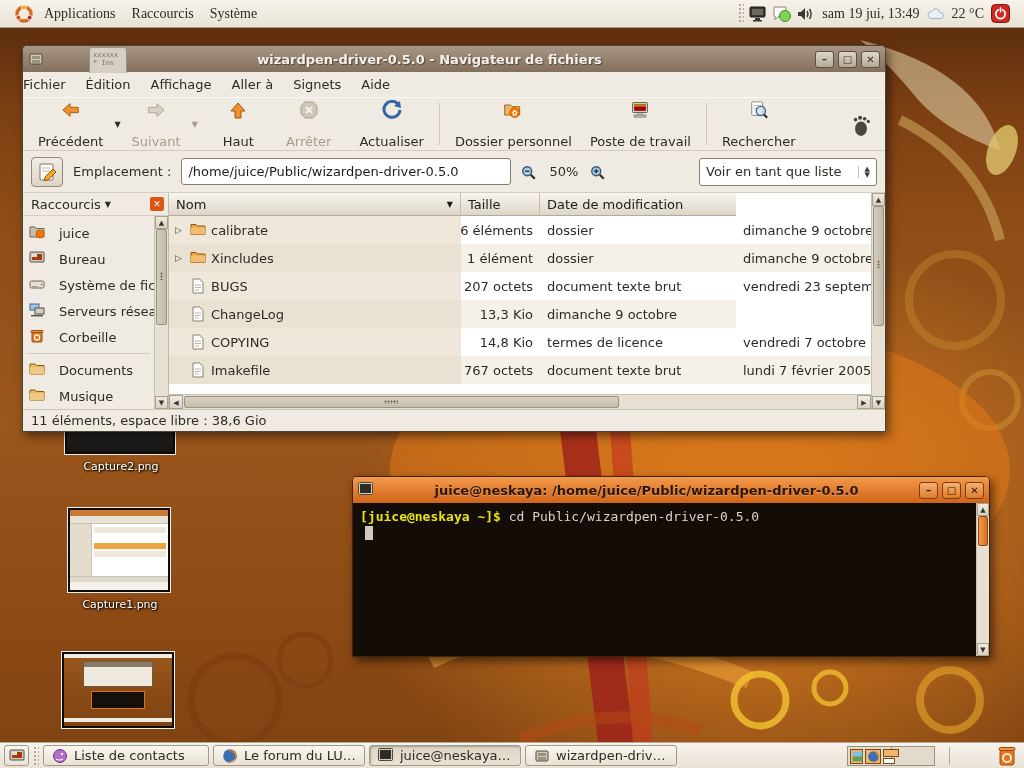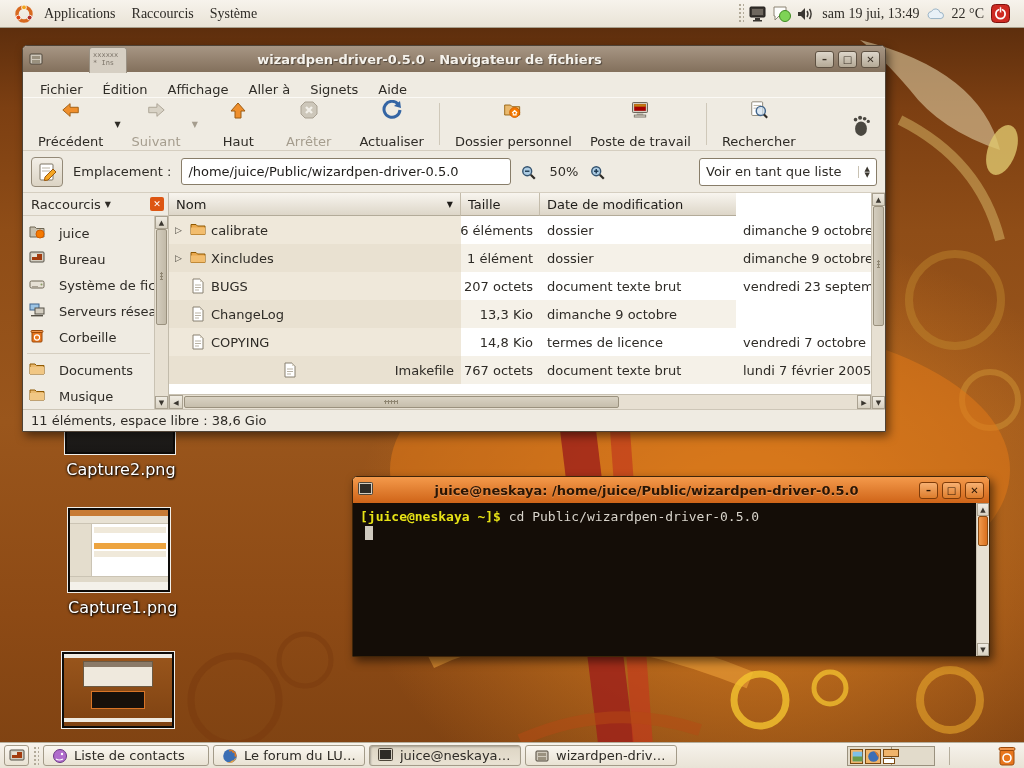--- a/index.html
+++ b/index.html
@@ -7,21 +7,21 @@
   body { font-family:"DejaVu Sans",sans-serif; font-size:13px; color:#2e2b26; position:relative; background:#8a4a16; }
 
   
   .desktop { position:absolute; inset:0;
     background:linear-gradient(180deg,#43210a 0%,#5f2f0d 4%,#7c3f12 14%,#8f4d17 30%,#9a561c 55%,#8d4a15 80%,#7e4212 100%); }
   .wallart { position:absolute; inset:0; pointer-events:none; }
 
   
   .dicon { position:absolute; text-align:center; }
   .dthumb { border:2px solid #0d0b09; box-shadow:0 0 0 1px #f2efe9; background:#222; }
-  .dlabel { margin-top:6px; color:#fff; text-shadow:1px 1px 2px #000, 0 0 3px #000; font-size:16px; }
+  .dlabel { margin-top:6px; color:#fff; text-shadow:1px 1px 2px #000, 0 0 3px #000; font-size:11px; }
 
   
   .panel { position:absolute; left:0; right:0; background:linear-gradient(#f7f3ec,#e9e3d6); z-index:30; display:flex; align-items:center; }
   .panel-top { top:0; height:28px; border-bottom:1px solid #a8a08e; padding:0 12px;font-family:Liberation Serif, serif; }
   .panel-bottom { bottom:0; height:26px; border-top:1px solid #b5ad9b; padding:0 4px; }
   .pmenu { display:flex; align-items:center; gap:4px; padding:2px 8px; border-radius:2px; font-size:14px; }
   .spacer { flex:1; }
   .handle { width:6px; align-self:stretch; margin:3px 2px;
     background-image:radial-gradient(#b2aa99 1px, transparent 1.2px); background-size:4px 4px; }
   .trayicon { width:20px; height:20px; display:flex; align-items:center; justify-content:center; margin:0 2px; }
@@ -32,21 +32,21 @@
     background:#efebe2; border:1px solid #4f4336; border-radius:5px 5px 0 0;
     box-shadow:3px 4px 10px rgba(0,0,0,.5); display:flex; flex-direction:column; }
   .tbar { height:26px; flex:0 0 26px; border-radius:4px 4px 0 0; display:flex; align-items:center; padding:0 5px; gap:4px; }
   .fm .tbar { background:linear-gradient(#a79684,#83705c); }
   .tbar-title { flex:1; text-align:center; font-weight:bold; color:#f5f2ec; text-shadow:1px 1px 1px rgba(0,0,0,.45); font-size:13px; white-space:nowrap; overflow:hidden; }
   .wbtn { width:19px; height:17px; border:1px solid #5e5142; border-radius:3px; background:linear-gradient(#ddd6ca,#b4a996);
     color:#3c3328; font-size:10px; line-height:15px; text-align:center; font-weight:bold; }
   .bg-tab { position:absolute; left:66px; top:1px; width:38px; height:26px; background:#d6cfc3; border:1px solid #9a9183;
     border-bottom:none; border-radius:3px 3px 0 0; font-size:7px; color:#7d756a; padding:3px 3px; line-height:8px; overflow:hidden; font-family:"DejaVu Sans Mono",monospace; }
 
-  .menubar { height:25px; display:flex; align-items:flex-end; gap:20px; padding:0 17px; background:#efebe2; }
+  .menubar { height:25px; display:flex; align-items:center; gap:20px; padding:0 0; background:#efebe2; }
   .menubar span { font-size:13px; }
 
   .toolbar { height:54px; display:flex; align-items:center; padding:1px 6px; border-top:1px solid #fbf9f5; border-bottom:1px solid #d5cec0; }
   .tbtn { display:flex; flex-direction:column; align-items:center; justify-content:center; padding:3px 9px; gap:14px; font-size:13px; color:#2e2b26; }
   .tbtn.disabled { color:#a59d8e; }
   .tchev { font-size:8px; color:#2e2b26; margin:0 2px; align-self:center; }
   .tchev.disabled { color:#a59d8e; }
   .tsep { width:1px; align-self:stretch; margin:4px 6px; background:#cfc8b9; }
 
   .locbar { height:42px; display:flex; align-items:center; gap:10px; padding:0 8px; border-bottom:1px solid #d5cec0; }
@@ -592,21 +592,21 @@
                   </svg>
                 </span>
               <span>COPYING</span>
             </div>
             <div class="fcell num" style="background:#fff;">14,8 Kio</div>
             <div class="fcell" style="background:#fff;">termes de licence</div>
             <div class="fcell" style="background:#fff;">vendredi 7 octobre 2</div>
           </div>
 
           <div class="frow">
-            <div class="fcell namecell" style="background:#e9e1d1;justify-content:space-between;">
+            <div class="fcell namecell" style="background:#e9e1d1;">
               <span class="exp"></span>
               <span class="icon16">
                   <svg width="16" height="16" viewBox="0 0 16 16">
                     <path d="M3 1 h7 l3 3 v11 H3z" fill="#fff" stroke="#888070"></path>
                     <path d="M10 1 l3 3 h-3z" fill="#d8d2c5"></path>
                     <line x1="5" y1="7" x2="11" y2="7" stroke="#b9b2a3"></line>
                     <line x1="5" y1="9.5" x2="11" y2="9.5" stroke="#b9b2a3"></line>
                     <line x1="5" y1="12" x2="9" y2="12" stroke="#b9b2a3"></line>
                   </svg>
                 </span>

